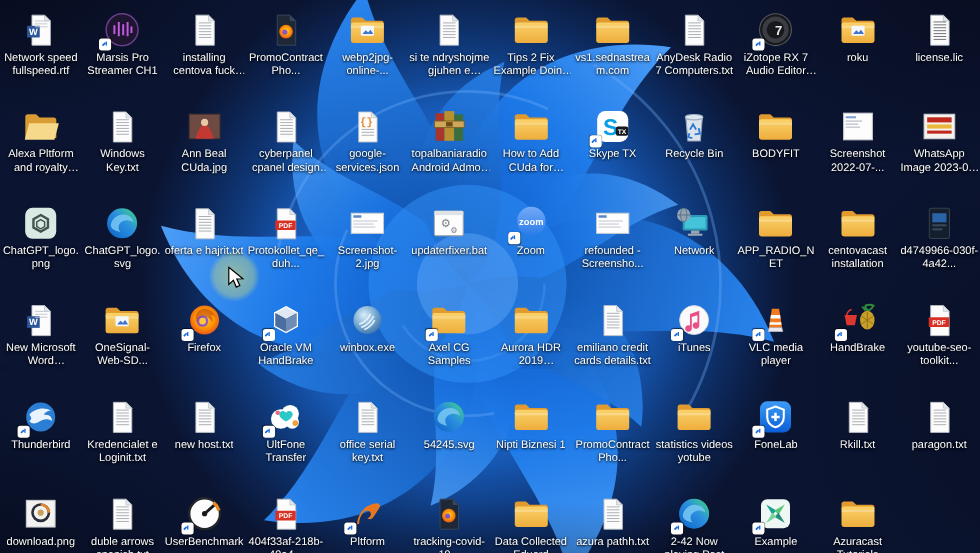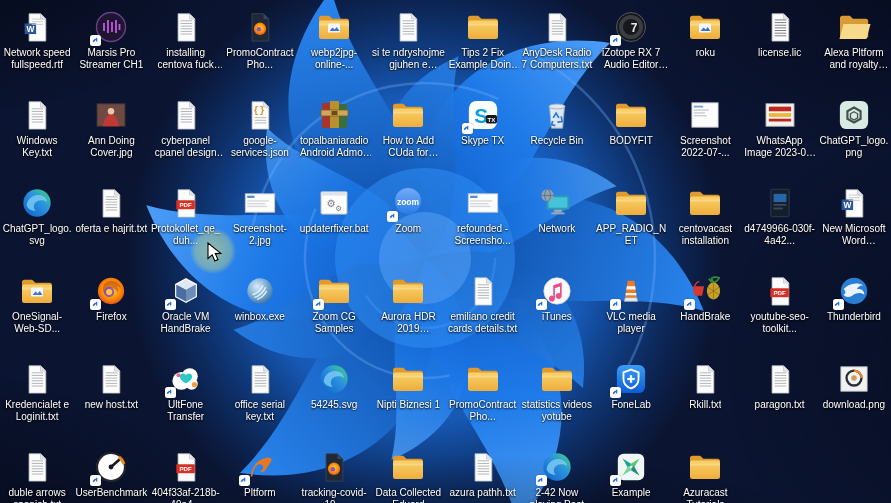--- a/index.html
+++ b/index.html
@@ -224,20 +224,30 @@
         <svg width="36" height="32" viewBox="0 0 36 32">
           <path d="M3 7c0-1.2 1-2.2 2.2-2.2h8l3.2 3h14.4c1.2 0 2.2 1 2.2 2.2V12H3z" fill="#e09a2e"></path>
           <rect x="3" y="9.5" width="30" height="18.5" rx="2.2" fill="url(#foldG)"></rect>
           <path d="M3 12.5h30v2H3z" fill="#fff" opacity=".25"></path>
         </svg>
       </div>
       <div class="lbl">Tips 2 Fix Example Doing Videos</div>
     </div>
     <div class="cell">
       <div class="ic">
+        <svg width="36" height="32" viewBox="0 0 36 32">
+          <path d="M3 7c0-1.2 1-2.2 2.2-2.2h8l3.2 3h14.4c1.2 0 2.2 1 2.2 2.2V12H3z" fill="#e09a2e"></path>
+          <rect x="3" y="9.5" width="30" height="18.5" rx="2.2" fill="url(#foldG)"></rect>
+          <path d="M3 12.5h30v2H3z" fill="#fff" opacity=".25"></path>
+        </svg>
+      </div>
+      <div class="lbl">vs1.sednastream.com</div>
+    </div>
+    <div class="cell">
+      <div class="ic">
         <svg width="30" height="34" viewBox="0 0 34 34">
           <path d="M8 2h13l6 6v25H8z" fill="#fcfcfc" stroke="#b9bdc4" stroke-width=".9"></path>
           <path d="M21 2l6 6h-6z" fill="#e4e7ea" stroke="#b9bdc4" stroke-width=".7"></path>
           <line x1="11" y1="10" x2="24" y2="10" stroke="#a9adb3" stroke-width="1"></line>
           <line x1="11" y1="13" x2="24" y2="13" stroke="#a9adb3" stroke-width="1"></line>
           <line x1="11" y1="16" x2="24" y2="16" stroke="#a9adb3" stroke-width="1"></line>
           <line x1="11" y1="19" x2="24" y2="19" stroke="#a9adb3" stroke-width="1"></line>
           <line x1="11" y1="22" x2="24" y2="22" stroke="#a9adb3" stroke-width="1"></line>
           <line x1="11" y1="25" x2="24" y2="25" stroke="#a9adb3" stroke-width="1"></line>
         </svg>
@@ -313,21 +323,21 @@
       <div class="lbl">Windows Key.txt</div>
     </div>
     <div class="cell">
       <div class="ic">
         <svg width="32" height="26" viewBox="0 0 34 28">
           <rect x="2" y="2" width="30" height="24" fill="#6e4a42" stroke="#4a352f" stroke-width="1"></rect>
           <path d="M8 26c2-8 6-14 9-14s7 6 9 14z" fill="#c23832"></path>
           <circle cx="17" cy="10" r="3.5" fill="#e8c8a8"></circle>
         </svg>
       </div>
-      <div class="lbl">Ann Doing Cover.jpg</div>
+      <div class="lbl">Ann Beal CUda.jpg</div>
     </div>
     <div class="cell">
       <div class="ic">
         <svg width="30" height="34" viewBox="0 0 34 34">
           <path d="M8 2h13l6 6v25H8z" fill="#fcfcfc" stroke="#b9bdc4" stroke-width=".9"></path>
           <path d="M21 2l6 6h-6z" fill="#e4e7ea" stroke="#b9bdc4" stroke-width=".7"></path>
           <line x1="11" y1="10" x2="24" y2="10" stroke="#a9adb3" stroke-width="1"></line>
           <line x1="11" y1="13" x2="24" y2="13" stroke="#a9adb3" stroke-width="1"></line>
           <line x1="11" y1="16" x2="24" y2="16" stroke="#a9adb3" stroke-width="1"></line>
           <line x1="11" y1="19" x2="24" y2="19" stroke="#a9adb3" stroke-width="1"></line>
@@ -660,21 +670,21 @@
           <path d="M3 7c0-1.2 1-2.2 2.2-2.2h8l3.2 3h14.4c1.2 0 2.2 1 2.2 2.2V12H3z" fill="#e09a2e"></path>
           <rect x="3" y="9.5" width="30" height="18.5" rx="2.2" fill="url(#foldG)"></rect>
           <path d="M3 12.5h30v2H3z" fill="#fff" opacity=".25"></path>
         </svg>
         <span class="sc">
           <svg viewBox="0 0 10 10">
             <path d="M2 8V3.5h1.6L2.2 2.1 3.3 1l3.2 3.2-1.1 1.1-1.4-1.4V8z" fill="#1e6be0" transform="rotate(45 5 5)"></path>
           </svg>
         </span>
       </div>
-      <div class="lbl">Zoom CG Samples</div>
+      <div class="lbl">Axel CG Samples</div>
     </div>
     <div class="cell">
       <div class="ic">
         <svg width="36" height="32" viewBox="0 0 36 32">
           <path d="M3 7c0-1.2 1-2.2 2.2-2.2h8l3.2 3h14.4c1.2 0 2.2 1 2.2 2.2V12H3z" fill="#e09a2e"></path>
           <rect x="3" y="9.5" width="30" height="18.5" rx="2.2" fill="url(#foldG)"></rect>
           <path d="M3 12.5h30v2H3z" fill="#fff" opacity=".25"></path>
         </svg>
       </div>
       <div class="lbl">Aurora HDR 2019 v1.0.0.2550.1 M...</div>

